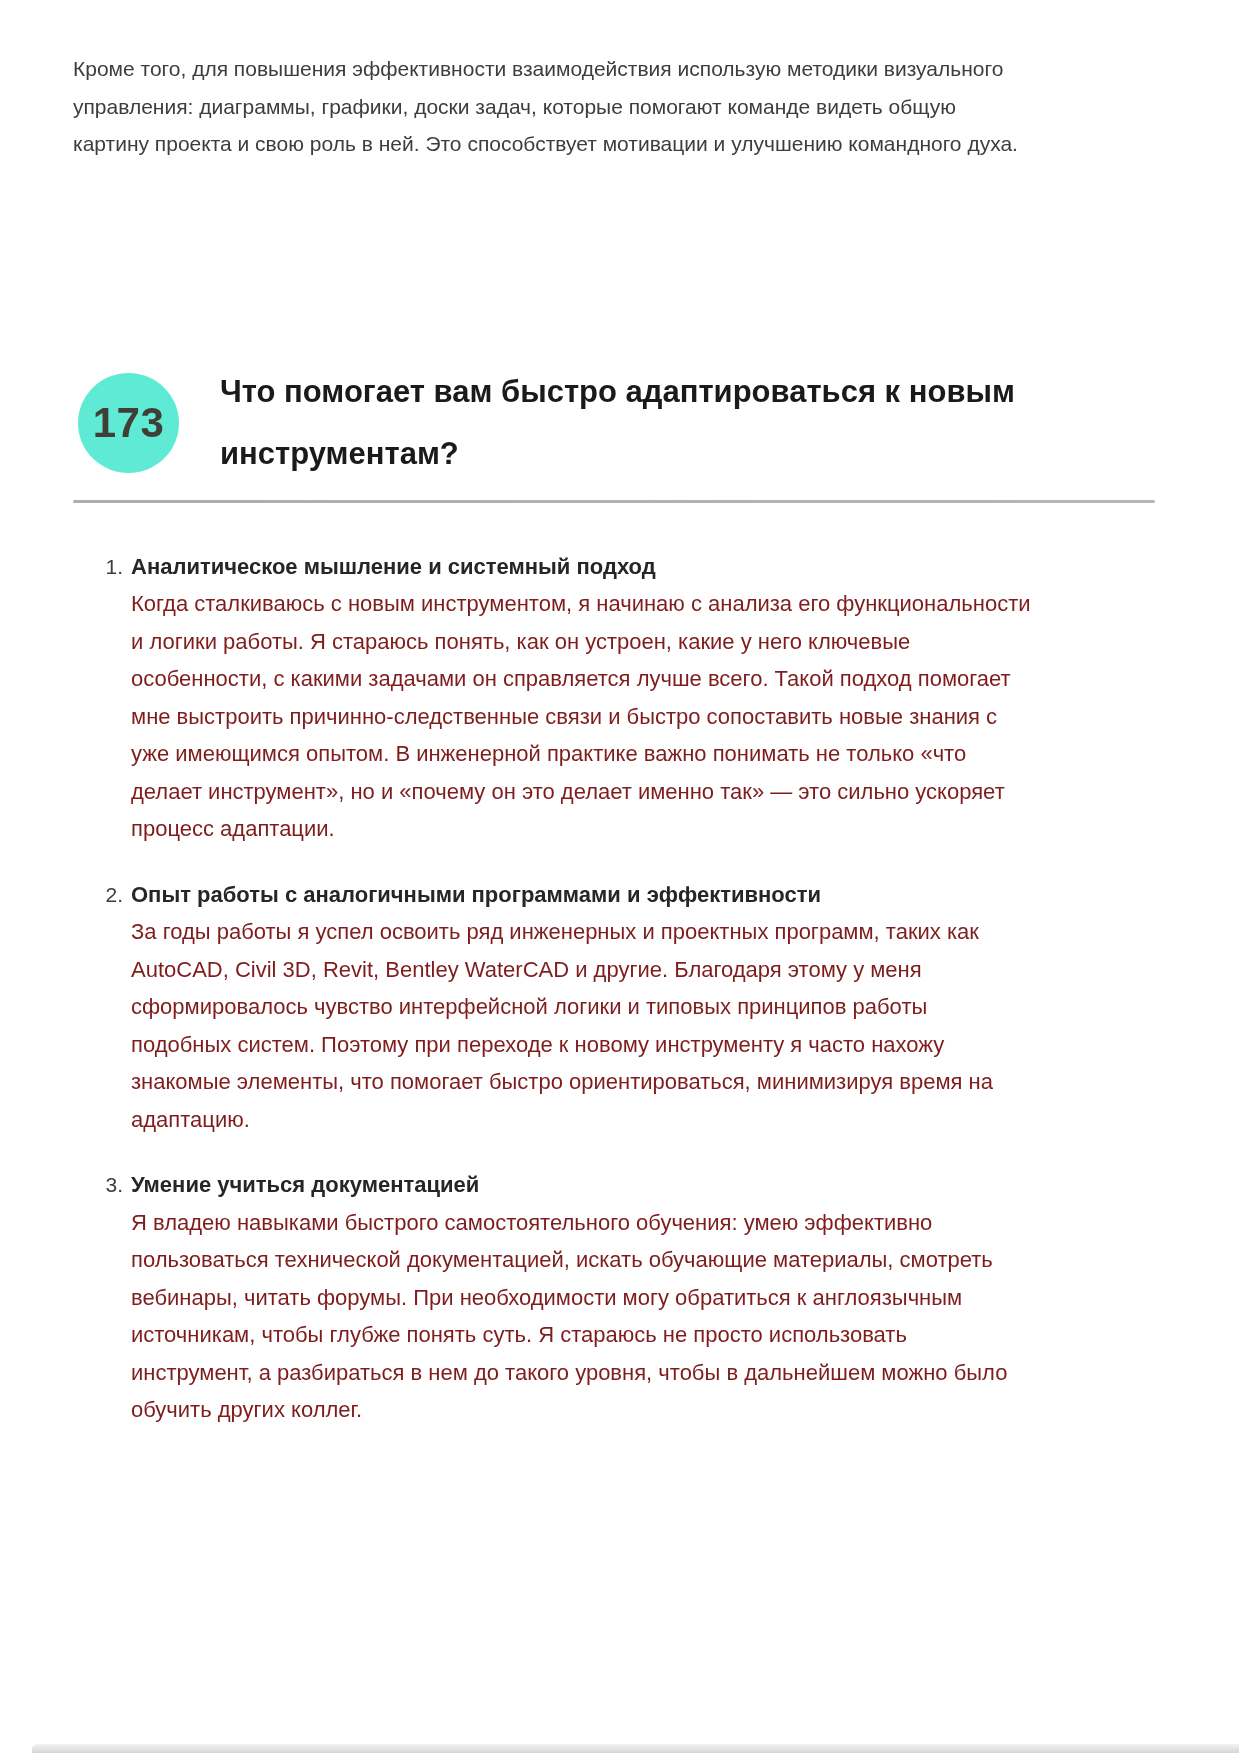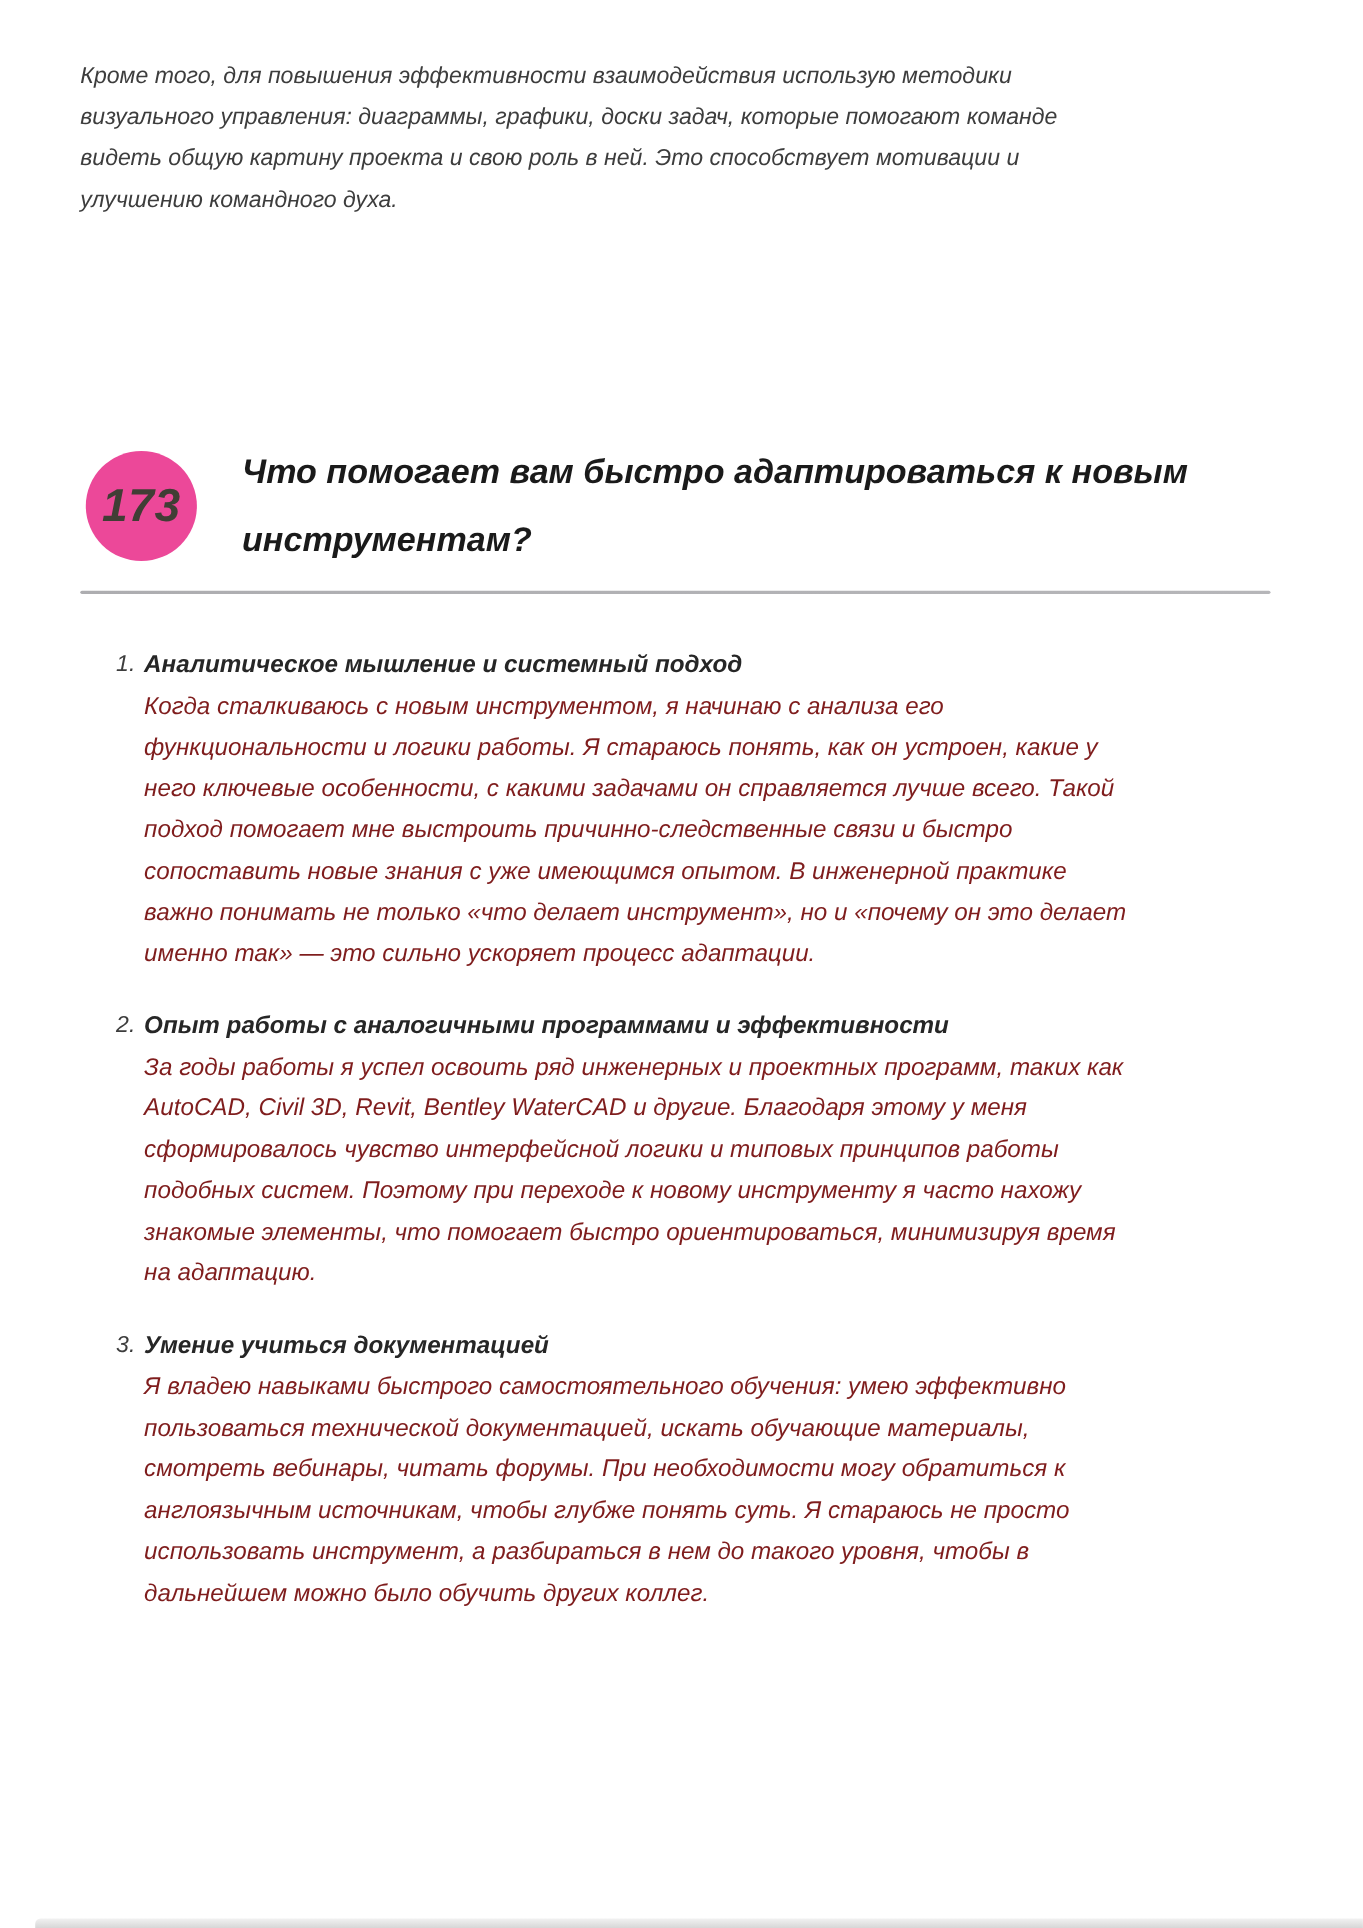--- a/index.html
+++ b/index.html
@@ -14,21 +14,20 @@
     overflow: hidden;
     font-family: "Liberation Sans", "DejaVu Sans", sans-serif;
     color: #3d3d3d;
   }
   .page {
     box-sizing: border-box;
     width: 100%;
     height: 100%;
     padding: 50px 84px 16px 73px;
     position: relative;
-    font-style: italic;
   }
   .intro p {
     margin: 0 0 19px 0;
     max-width: 952px;
     font-size: 21px;
     line-height: 37.5px;
     color: #3d3d3d;
   }
   .question-section {
     margin-top: 198px;
@@ -108,21 +107,21 @@
 <body>
 
 <div class="page">
 
   <div class="intro">
     <p>Кроме того, для повышения эффективности взаимодействия использую методики визуального управления: диаграммы, графики, доски задач, которые помогают команде видеть общую картину проекта и свою роль в ней. Это способствует мотивации и улучшению командного духа.</p>
   </div>
 
   <section class="question-section">
     <div class="q-header">
-      <div class="q-badge" style="background: #ec4899; color: rgb(64, 62, 53); text-align: center;">173</div>
+      <div class="q-badge" style="background: #5eead4; color: rgb(64, 62, 53); text-align: center;">173</div>
       <h2 class="q-title">Что помогает вам быстро адаптироваться к новым инструментам?</h2>
     </div>
 
     <hr class="q-divider">
 
     <div class="answer-list">
 
       <div class="answer-item">
         <div class="item-number">1.</div>
         <div class="item-content">

